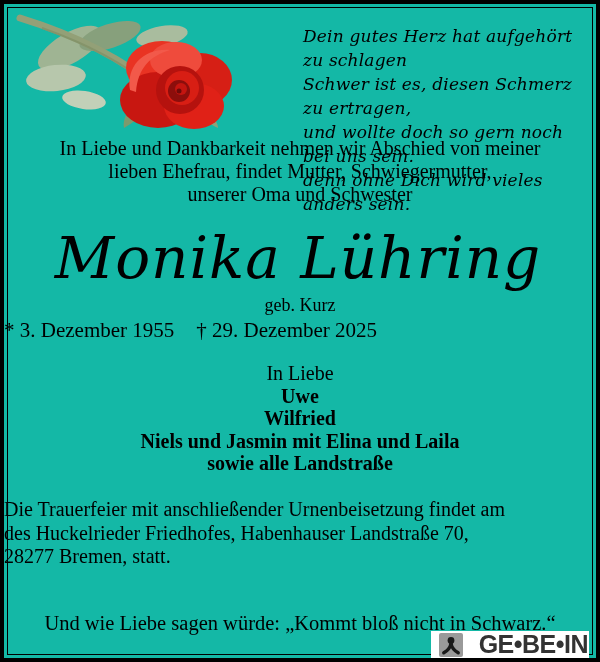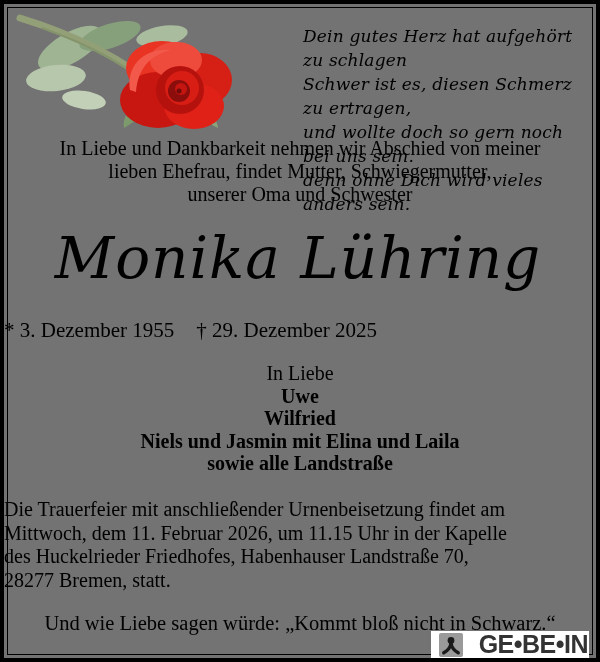--- a/index.html
+++ b/index.html
@@ -6,21 +6,21 @@
   html, body {
     margin: 0;
     padding: 0;
     background: #ffffff;
   }
   .notice {
     position: relative;
     width: 600px;
     height: 662px;
     box-sizing: border-box;
-    background: #737373;
+    background: #14b8a6;
     border: 4px solid #000000;
     overflow: hidden;
     font-family: "Liberation Serif", serif;
     color: #000000;
   }
   .inner-frame {
     position: absolute;
     top: 3px; left: 3px; right: 3px; bottom: 3px;
     border: 1px solid #000000;
     pointer-events: none;
@@ -178,36 +178,36 @@
     <div>denn ohne Dich wird vieles anders sein.</div>
   </div>
 
   <div class="intro">
     <div>In Liebe und Dankbarkeit nehmen wir Abschied von meiner</div>
     <div>lieben Ehefrau, findet Mutter, Schwiegermutter,</div>
     <div>unserer Oma und Schwester</div>
   </div>
 
   <div class="name">Monika Lühring</div>
+  <div class="maiden">geb. Kurz</div>
 
   <div class="dates">
     <span class="birth">* 3. Dezember 1955</span><span class="death">† 29. Dezember 2025</span>
   </div>
 
   <div class="family">
     <div>In Liebe</div>
     <div class="member">Uwe</div>
     <div class="member">Wilfried</div>
     <div class="member">Niels und Jasmin mit Elina und Laila</div>
     <div class="member">sowie alle Landstraße</div>
   </div>
 
   <div class="funeral">
     <div>Die Trauerfeier mit anschließender Urnenbeisetzung findet am</div>
-    <div>Mittwoch, dem 11. Februar 2026, um 11.15 Uhr in der Kapelle</div>
     <div>des Huckelrieder Friedhofes, Habenhauser Landstraße 70,</div>
     <div>28277 Bremen, statt.</div>
   </div>
 
   <div class="closing">
     <span>Und wie Liebe sagen würde: </span><span class="quote">„Kommt bloß nicht in Schwarz.“</span>
   </div>
 
   <div class="logo">
     <svg width="24" height="24" viewBox="0 0 24 24" aria-hidden="true">

